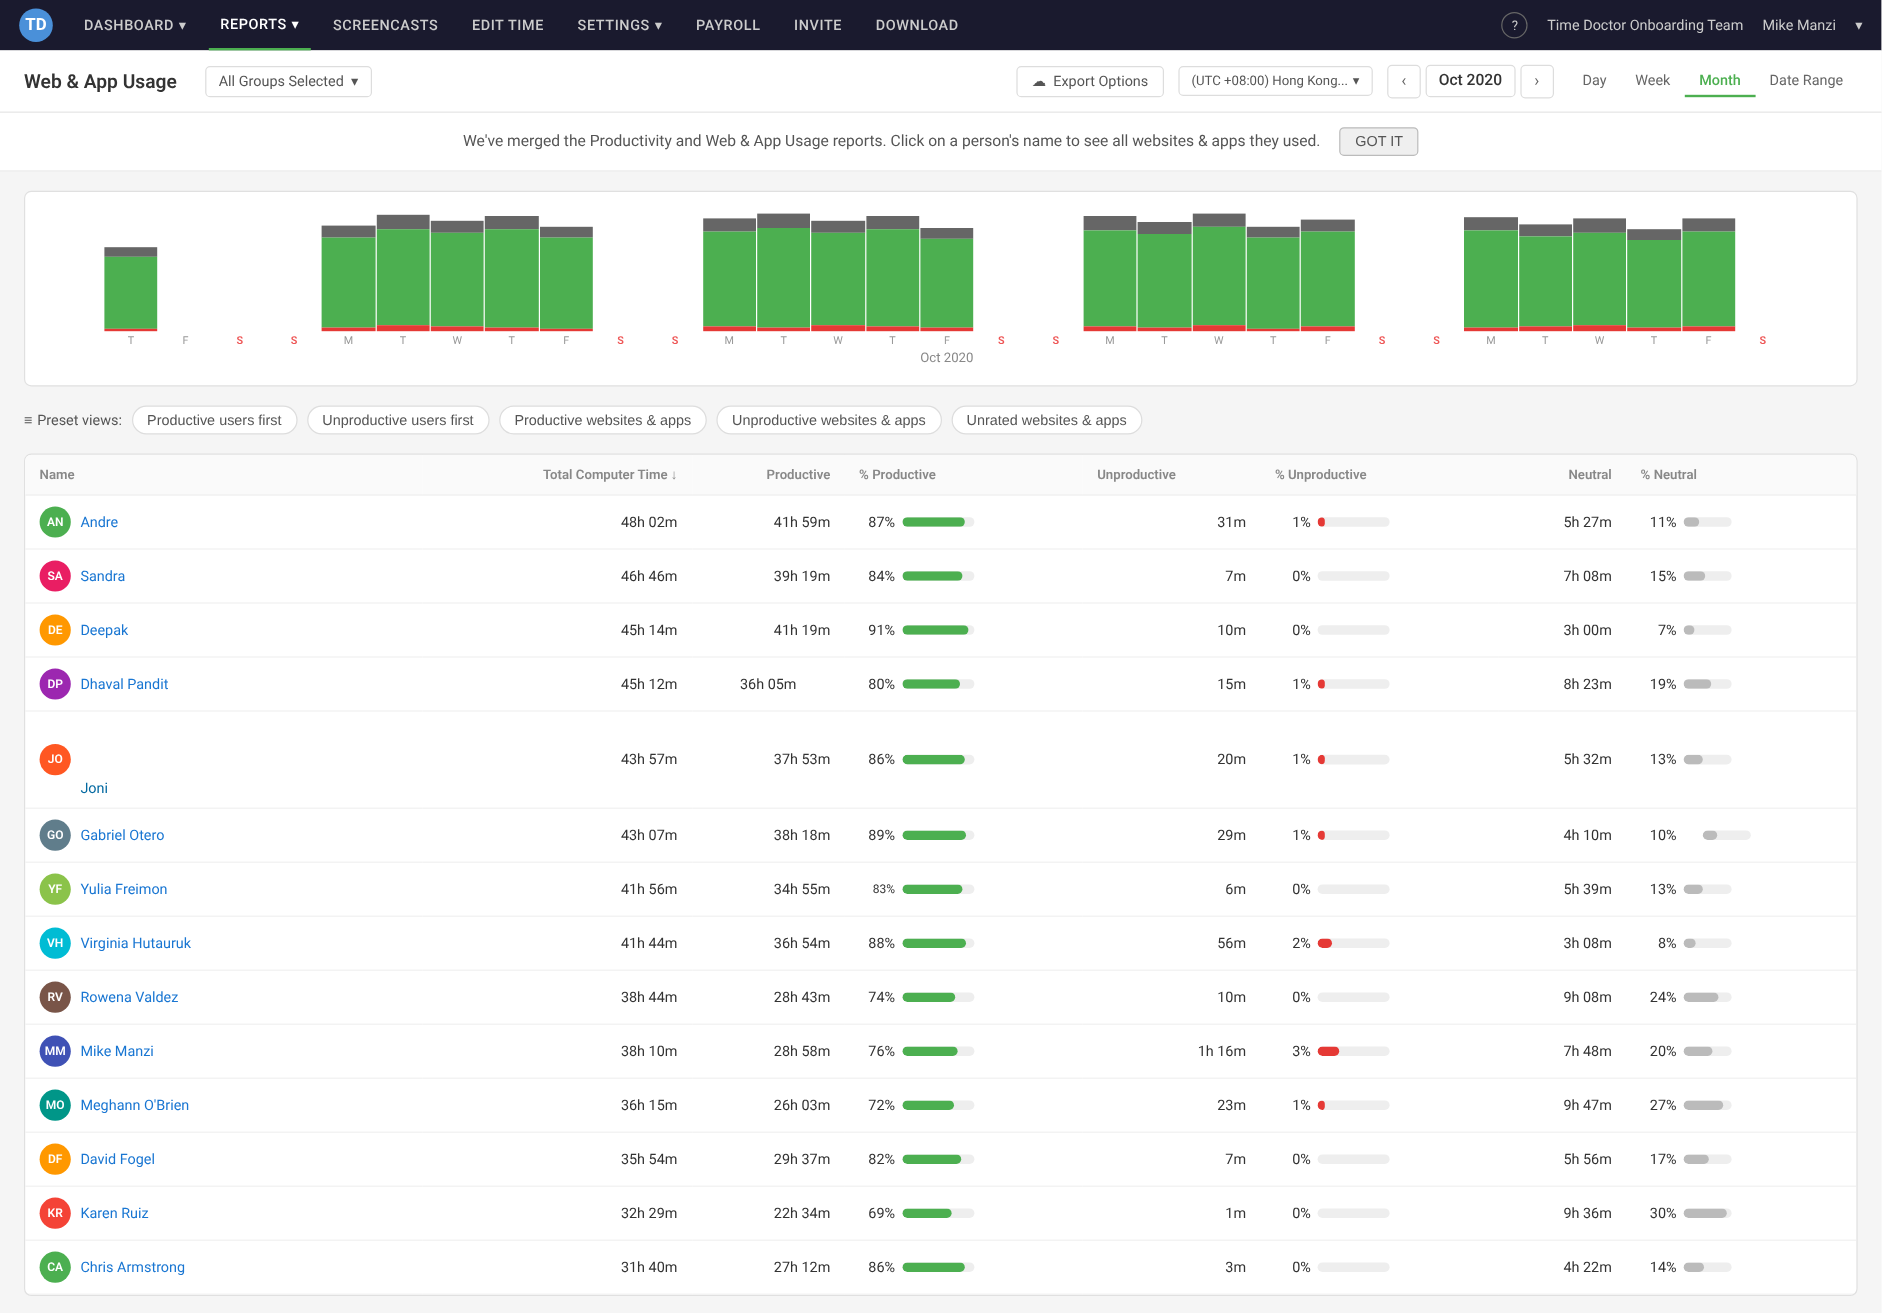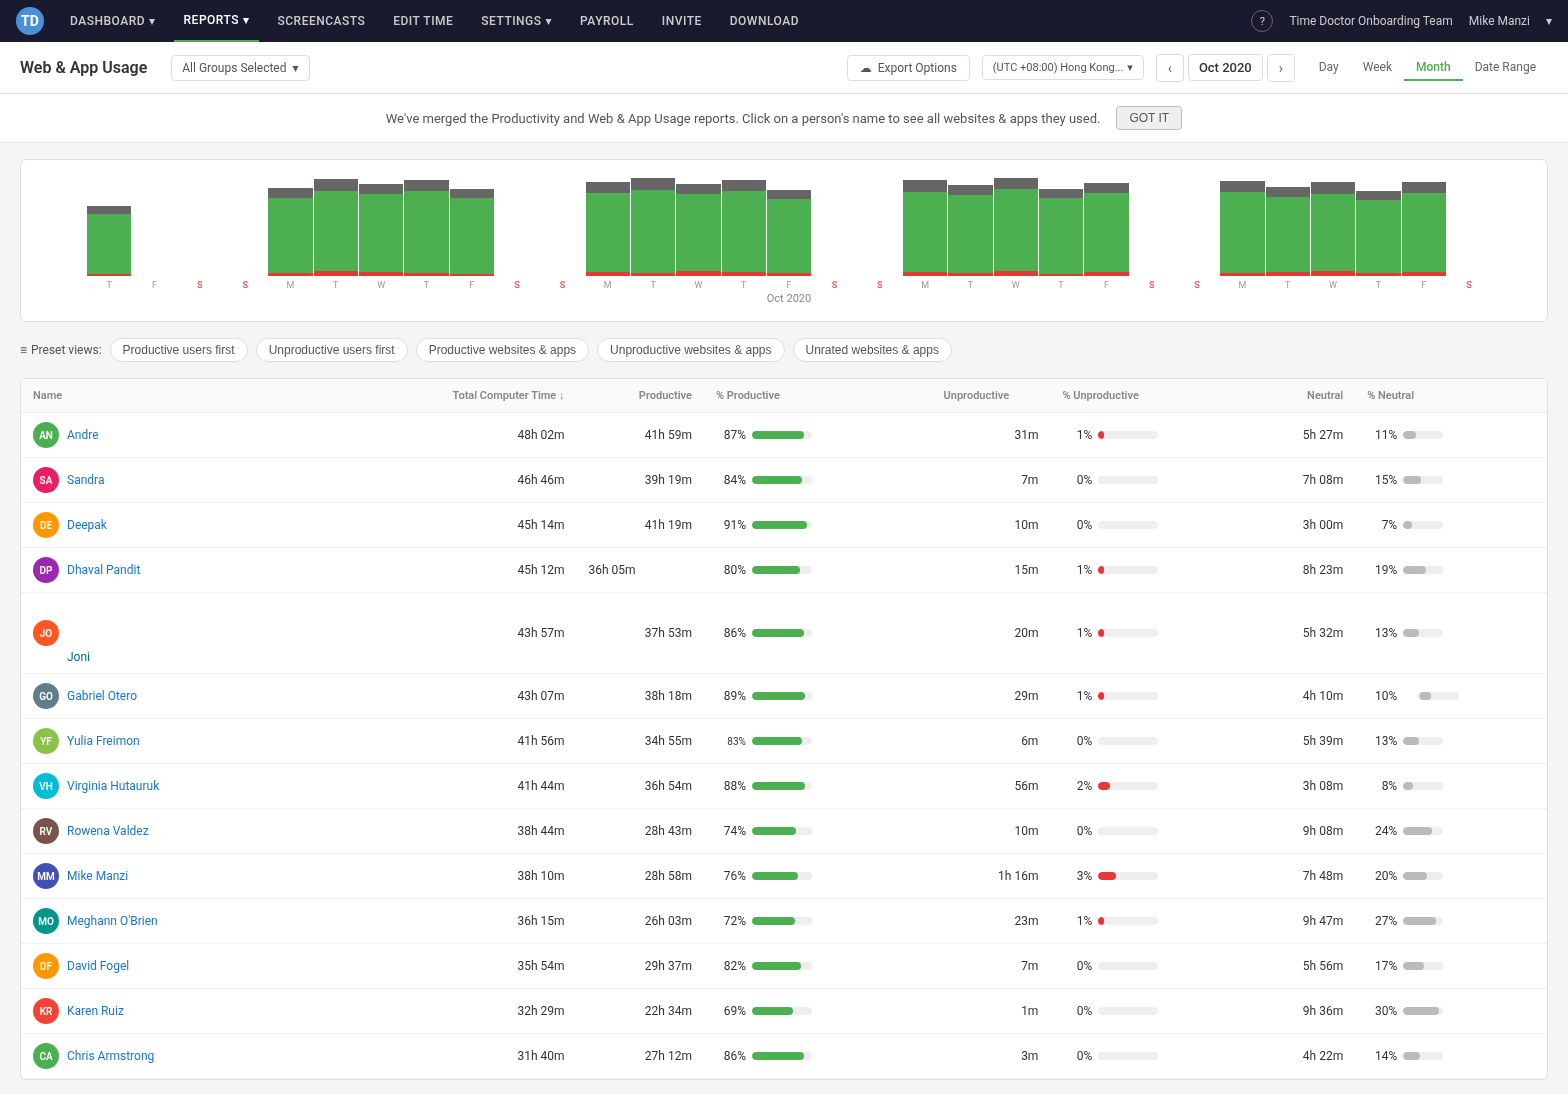--- a/index.html
+++ b/index.html
@@ -436,21 +436,21 @@
           </th>
           <th style="text-align:right;">
             <span>Total Computer Time</span> <span>↓</span>
           </th>
           <th style="text-align:right;">
             <span>Productive</span>
           </th>
           <th style="min-width:120px;">
             <span>% Productive</span>
           </th>
-          <th style="text-align:center;">
+          <th style="text-align:left;">
             <span>Unproductive</span>
           </th>
           <th style="min-width:120px;">
             <span>% Unproductive</span>
           </th>
           <th style="text-align:right;">
             <span>Neutral</span>
           </th>
           <th style="min-width:100px;">
             <span>% Neutral</span>
@@ -567,21 +567,21 @@
             </td>
           </tr>
           <tr>
             <td>
               <div class="user-cell">
     <div class="avatar" style="background:#9C27B0;">DP</div>
     <span style="color:#1976D2;cursor:pointer;">Dhaval Pandit</span>
   </div>
             </td>
             <td style="text-align: right;">45h 12m</td>
-            <td style="text-align: left;">36h 05m</td>
+            <td style="text-align: center;">36h 05m</td>
             <td>
               <div style="display:flex;align-items:center;gap:6px;">
     <span style="font-size:12px;color:#333;width:30px;text-align:right;">80%</span>
     <div style="width:60px;height:8px;background:#eee;border-radius:4px;overflow:hidden;">
       <div style="width:80%;height:100%;background:#4CAF50;border-radius:4px;"></div>
     </div>
   </div>
             </td>
             <td style="text-align: right;">15m</td>
             <td>

